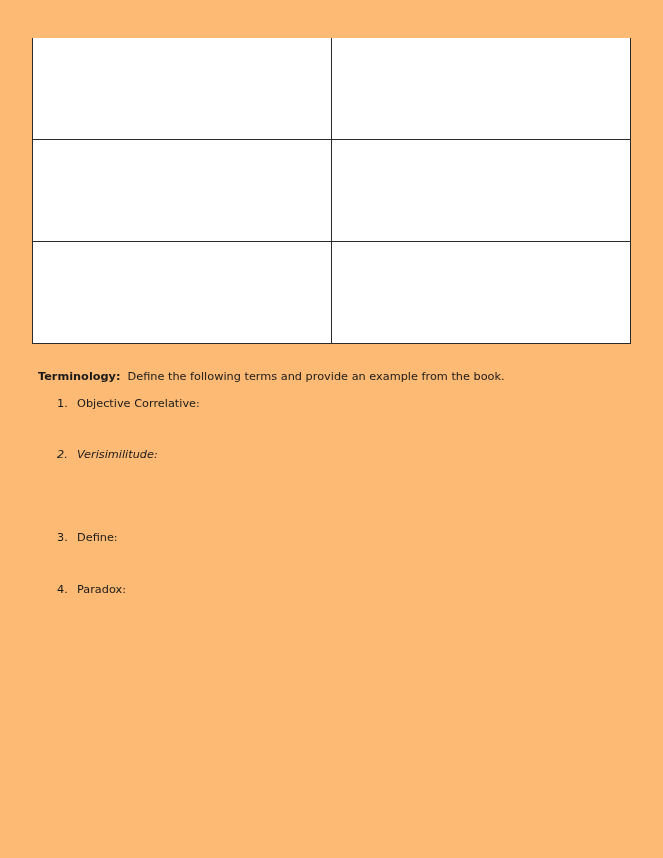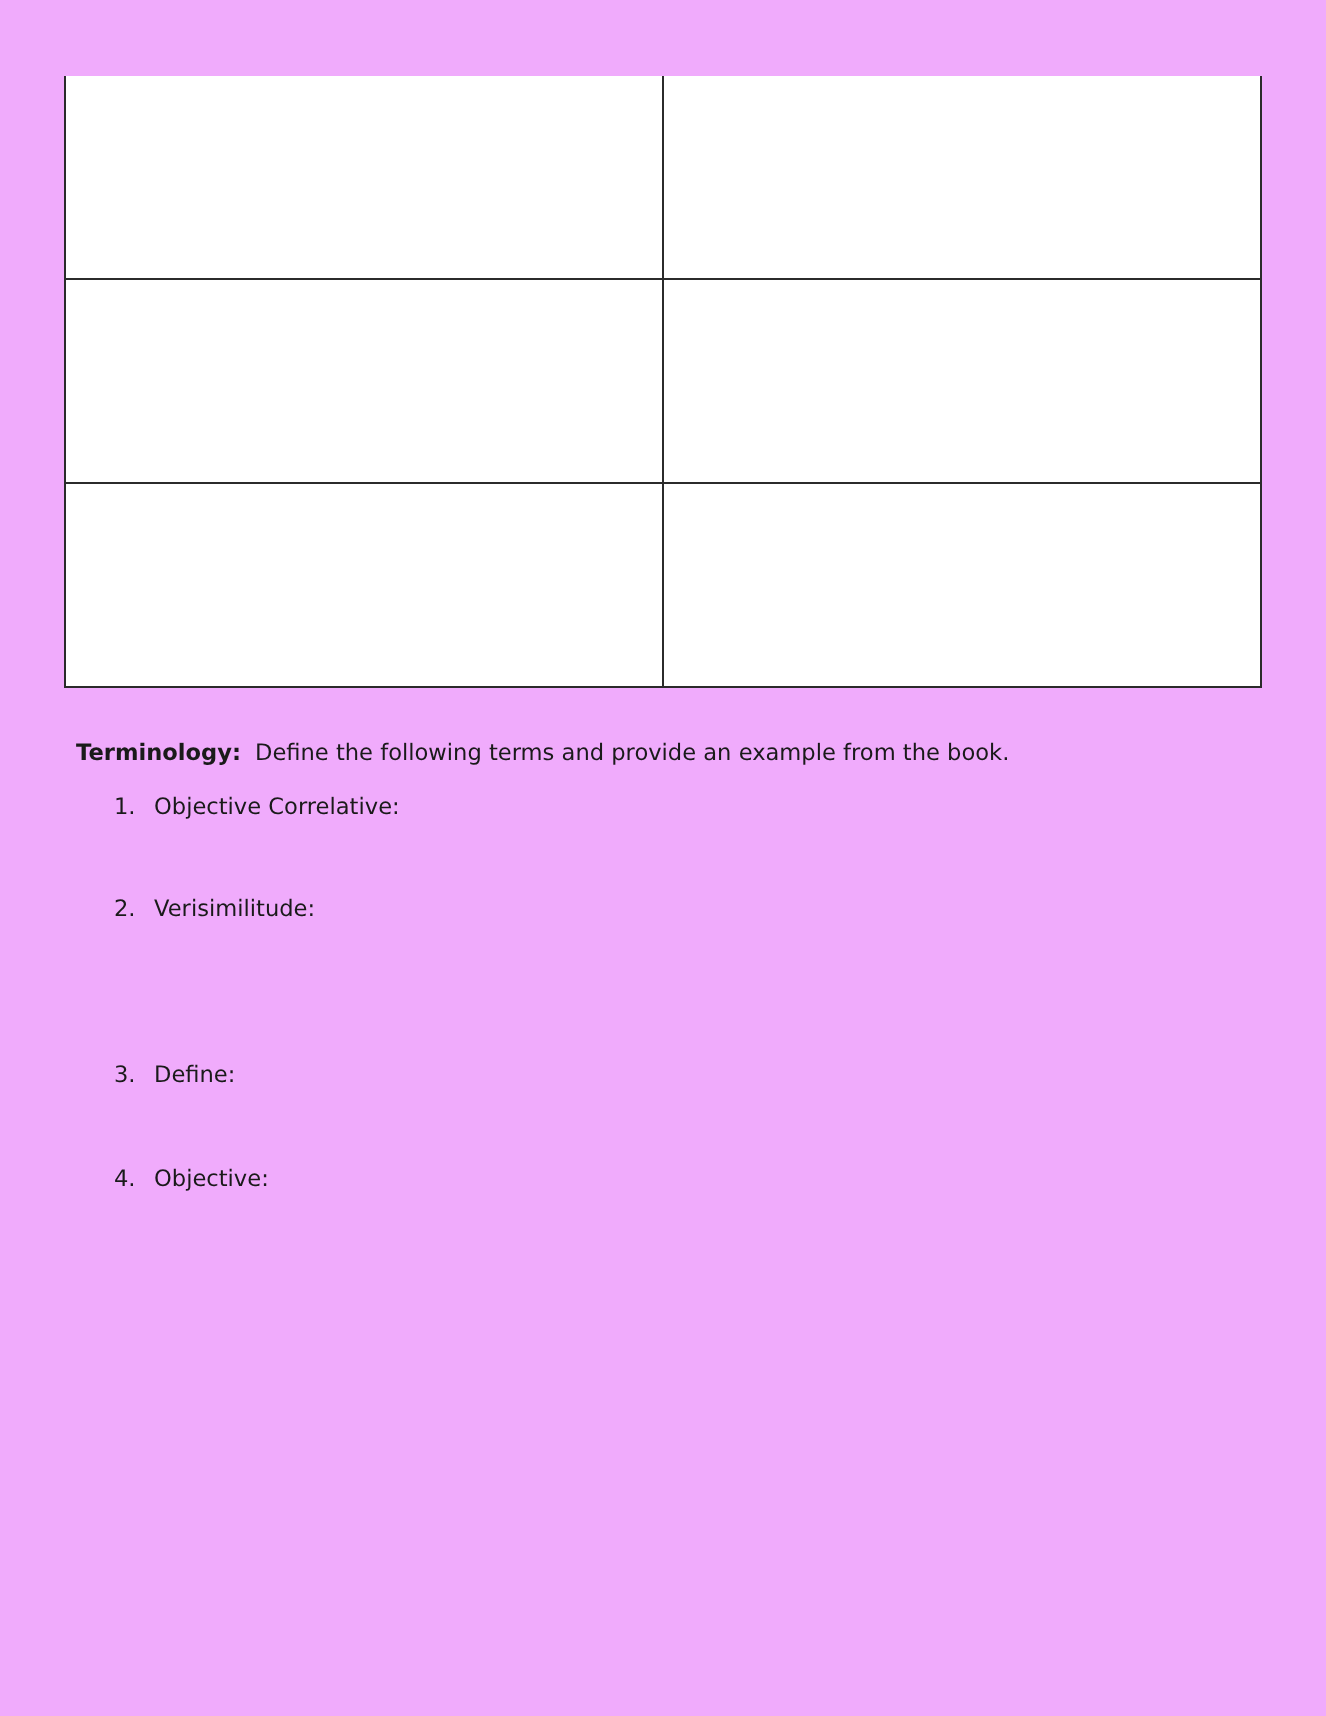--- a/index.html
+++ b/index.html
@@ -5,21 +5,21 @@
 <style>
   html, body {
     margin: 0;
     padding: 0;
     background: #ffffff;
   }
   .page {
     position: relative;
     width: 663px;
     height: 858px;
-    background: #f0abfc;
+    background: #fdba74;
     font-family: "DejaVu Sans", "Liberation Sans", sans-serif;
     color: #1a1a1a;
     overflow: hidden;
   }
 
   
   .answer-table {
     position: absolute;
     left: 32px;
     top: 38px;
@@ -85,21 +85,21 @@
   }
   .term-number {
     display: inline-block;
     width: 20px;
   }
   .term-label {
     display: inline;
   }
   
   .term-item.item-1 { top: 396px; }
-  .term-item.item-2 { top: 447px; }
+  .term-item.item-2 { top: 447px; font-style: italic; }
   .term-item.item-3 { top: 530px; }
   .term-item.item-4 { top: 582px; }
 </style>
 </head>
 <body>
 
 <div class="page">
 
   <table class="answer-table">
     <colgroup>
@@ -146,18 +146,18 @@
 
     <div class="term-item item-2">
       <span class="term-number">2.</span><span class="term-label">Verisimilitude:</span>
     </div>
 
     <div class="term-item item-3">
       <span class="term-number">3.</span><span class="term-label">Define:</span>
     </div>
 
     <div class="term-item item-4">
-      <span class="term-number">4.</span><span class="term-label">Objective:</span>
+      <span class="term-number">4.</span><span class="term-label">Paradox:</span>
     </div>
 
   </div>
 
 </div>
 
 </body></html>

